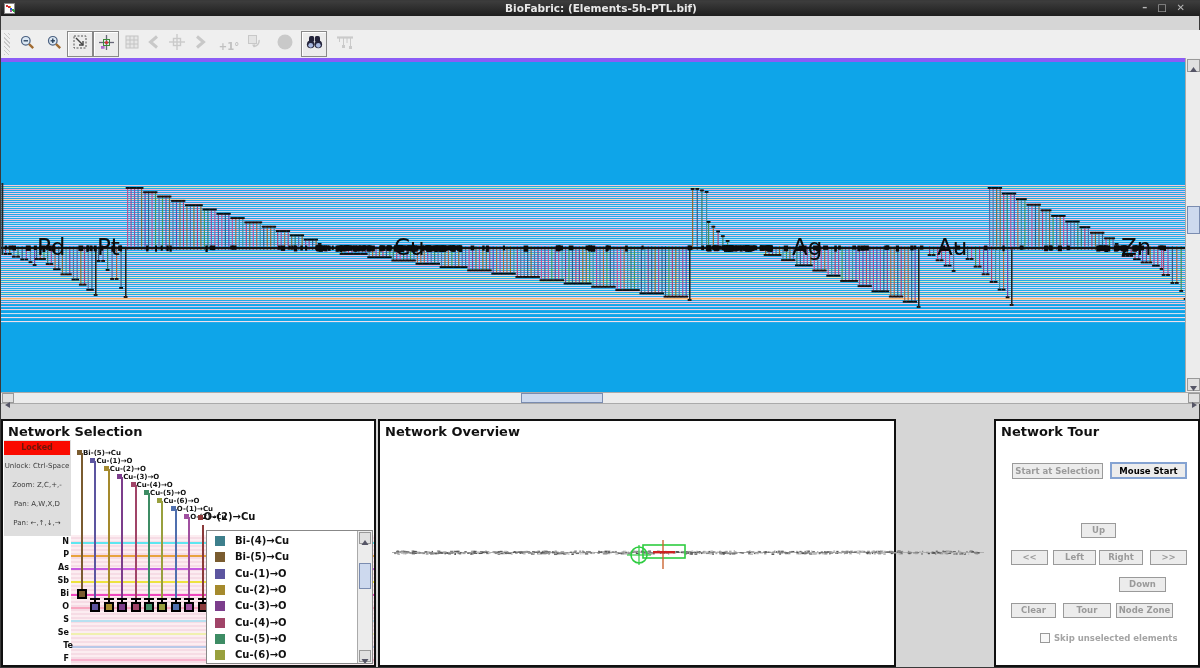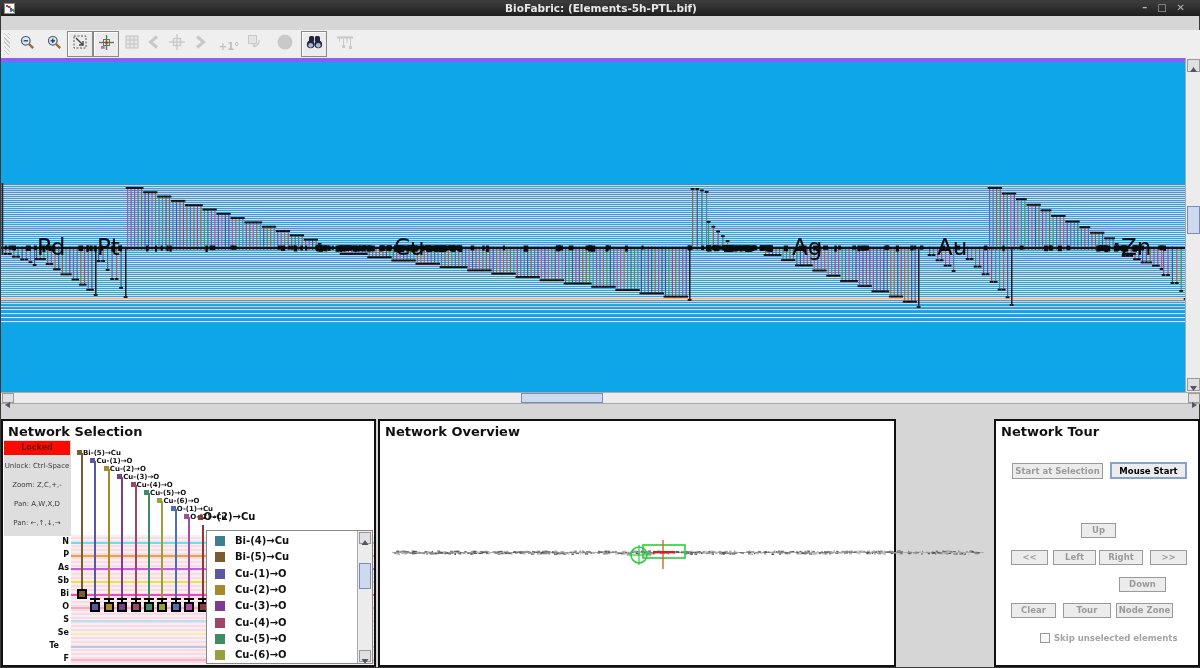--- a/index.html
+++ b/index.html
@@ -1261,21 +1261,21 @@
         <div style="position: absolute; left: 126.6px; top: 162px; width: 10px; height: 10px; background: rgb(139, 58, 58); border: 2px solid rgb(0, 0, 0);"></div>
       </div>
       <div style="position: absolute; left: 40px; top: 116px; width: 26px; text-align: right; font-size: 8px; font-weight: bold; color: rgb(17, 17, 17);">N</div>
       <div style="position: absolute; left: 40px; top: 129px; width: 26px; text-align: right; font-size: 8px; font-weight: bold; color: rgb(17, 17, 17);">P</div>
       <div style="position: absolute; left: 40px; top: 142px; width: 26px; text-align: right; font-size: 8px; font-weight: bold; color: rgb(17, 17, 17);">As</div>
       <div style="position: absolute; left: 40px; top: 155px; width: 26px; text-align: right; font-size: 8px; font-weight: bold; color: rgb(17, 17, 17);">Sb</div>
       <div style="position: absolute; left: 40px; top: 168px; width: 26px; text-align: right; font-size: 8px; font-weight: bold; color: rgb(17, 17, 17);">Bi</div>
       <div style="position: absolute; left: 40px; top: 181px; width: 26px; text-align: right; font-size: 8px; font-weight: bold; color: rgb(17, 17, 17);">O</div>
       <div style="position: absolute; left: 40px; top: 194px; width: 26px; text-align: right; font-size: 8px; font-weight: bold; color: rgb(17, 17, 17);">S</div>
       <div style="position: absolute; left: 40px; top: 207px; width: 26px; text-align: right; font-size: 8px; font-weight: bold; color: rgb(17, 17, 17);">Se</div>
-      <div style="position: absolute; left: 30px; top: 220px; width: 26px; text-align: right; font-size: 8px; font-weight: bold; color: rgb(17, 17, 17);">Te</div>
+      <div style="position: absolute; left: 44px; top: 220px; width: 26px; text-align: right; font-size: 8px; font-weight: bold; color: rgb(17, 17, 17);">Te</div>
       <div style="position: absolute; left: 40px; top: 233px; width: 26px; text-align: right; font-size: 8px; font-weight: bold; color: rgb(17, 17, 17);">F</div>
       <div style="position: absolute; left: 203px; top: 109px; width: 167px; height: 134px; background: rgb(255, 255, 255); border: 1px solid rgb(136, 136, 136); overflow: hidden;">
         <div style="position: absolute; left: 8px; top: 3px; width: 140px; height: 16px;">
           <span style="position:absolute;left:0;top:2px;width:10px;height:10px;background:#3d7f8c;"></span>
           <span style="position: absolute; left: 20px; top: 1px; font-size: 10px; font-weight: bold; color: rgb(17, 17, 17); white-space: nowrap;">Bi-(4)→Cu</span>
         </div>
         <div style="position: absolute; left: 8px; top: 19.3px; width: 140px; height: 16px;">
           <span style="position:absolute;left:0;top:2px;width:10px;height:10px;background:#7a5c30;"></span>
           <span style="position: absolute; left: 20px; top: 1px; font-size: 10px; font-weight: bold; color: rgb(17, 17, 17); white-space: nowrap;">Bi-(5)→Cu</span>
         </div>

